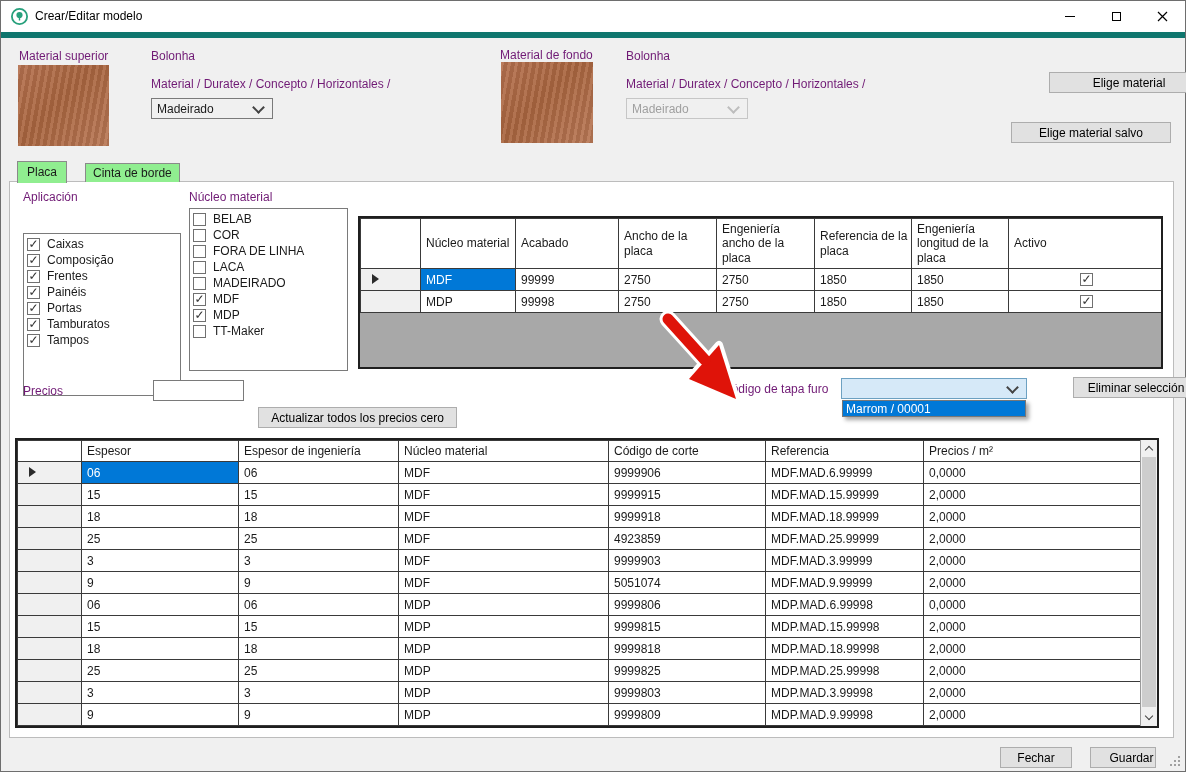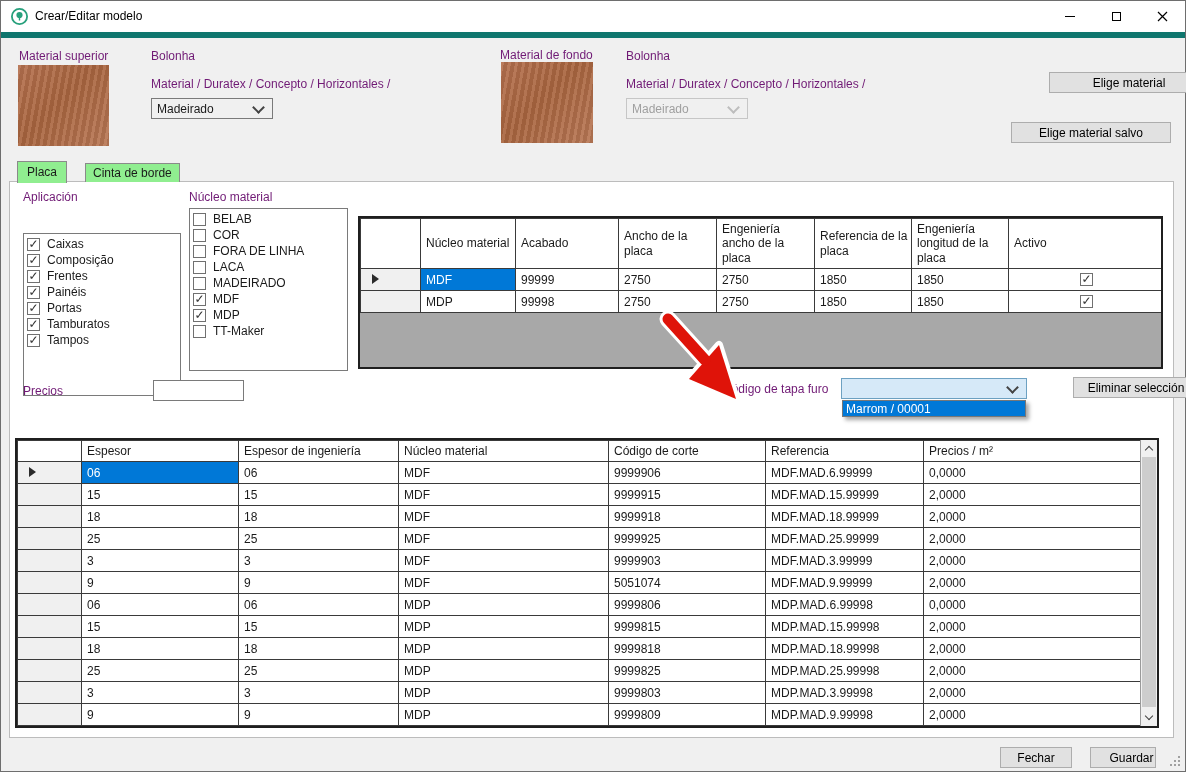--- a/index.html
+++ b/index.html
@@ -249,20 +249,21 @@
   <button class="btn" style="left:1036px;top:376px;width:126px;height:21px;margin-left:36px;">Eliminar selección</button>
 
   <svg id="arrow" viewBox="0 0 110 100">
     <path d="M19,12 L58,55" stroke="#ffffff" stroke-width="17" stroke-linecap="round" fill="none"></path>
     <polygon points="87,92 40,72 70,38" fill="#df1309" stroke="#ffffff" stroke-width="8" stroke-linejoin="round" paint-order="stroke"></polygon>
     <path d="M19,12 L56,53" stroke="#df1309" stroke-width="11" stroke-linecap="round" fill="none"></path>
   </svg>
 
   <span class="lab" style="left:22px;top:383px;">Precios</span>
   <input class="tb" style="left: 152px; top: 379px; width: 91px; height: 21px;" value="">
+  <button class="btn" style="left:257px;top:406px;width:199px;height:21px;">Actualizar todos los precios cero</button>
 
   <div class="grid-outer" id="price-grid">
     <table class="grid" id="price-table" style="width: 1123px;">
         <colgroup>
           <col style="width: 64px;">
           <col style="width: 157px;">
           <col style="width: 160px;">
           <col style="width: 210px;">
           <col style="width: 157px;">
           <col style="width: 158px;">
@@ -305,21 +306,21 @@
             <td>MDF</td>
             <td>9999918</td>
             <td>MDF.MAD.18.99999</td>
             <td>2,0000</td>
           </tr>
           <tr>
             <td class="rowhdr"></td>
             <td>25</td>
             <td>25</td>
             <td>MDF</td>
-            <td>9999925</td>
+            <td>4923859</td>
             <td>MDF.MAD.25.99999</td>
             <td>2,0000</td>
           </tr>
           <tr>
             <td class="rowhdr"></td>
             <td>3</td>
             <td>3</td>
             <td>MDF</td>
             <td>9999903</td>
             <td>MDF.MAD.3.99999</td>

